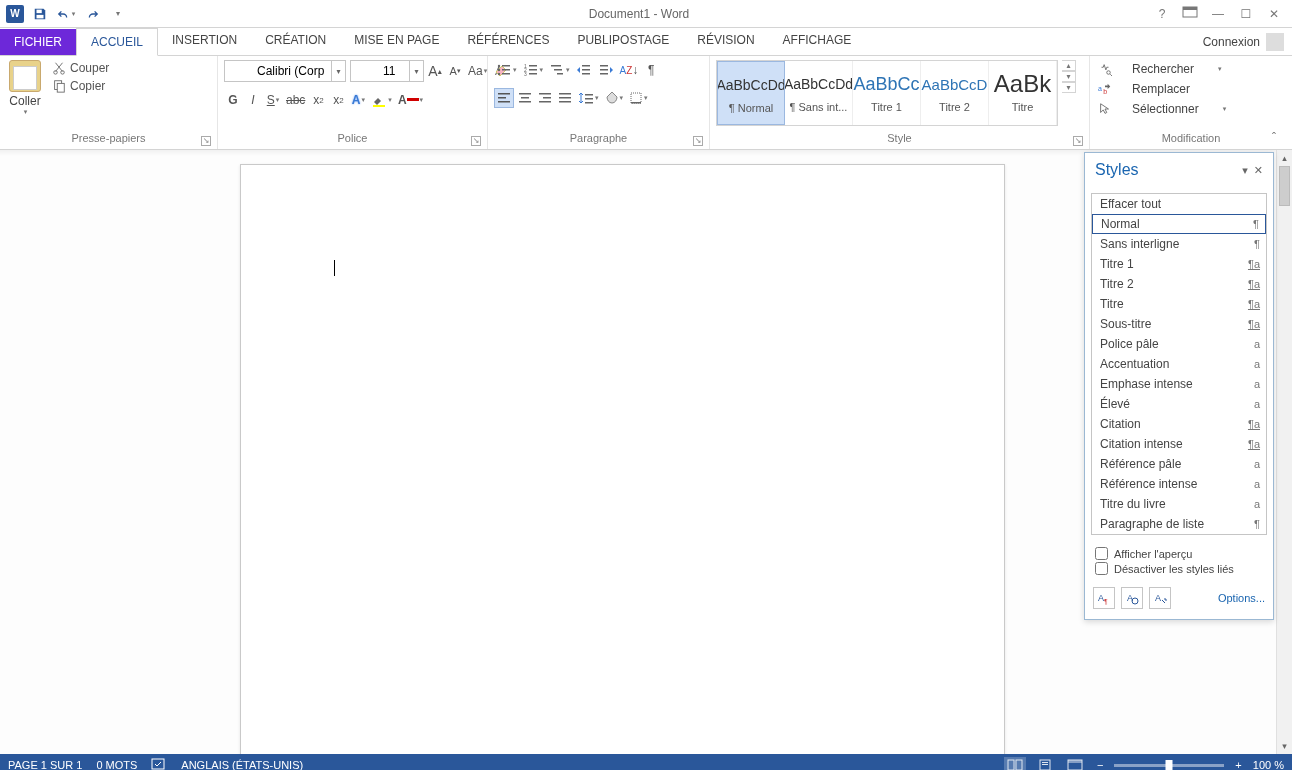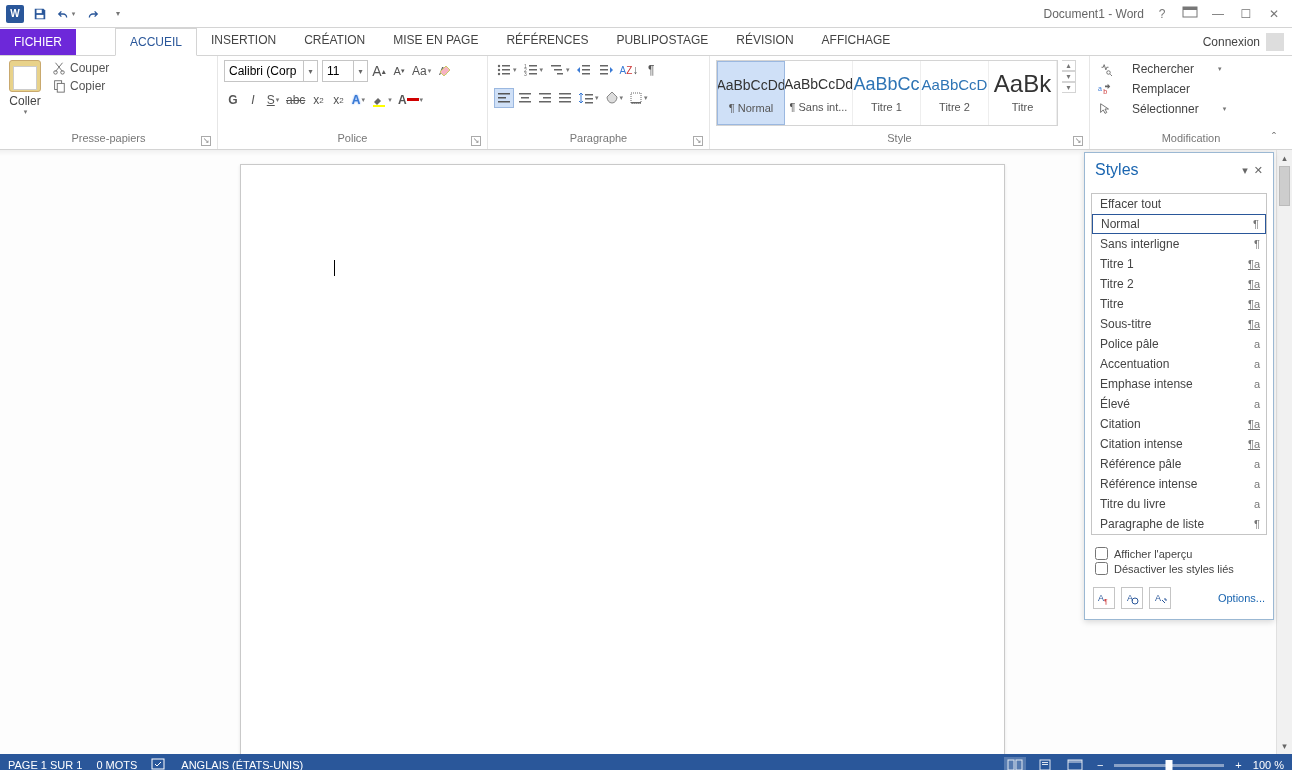--- a/index.html
+++ b/index.html
@@ -4,29 +4,29 @@
 <style>
   * { margin: 0; padding: 0; box-sizing: border-box; font-family: "Segoe UI", Tahoma, sans-serif; }
   body { width: 1292px; height: 770px; background: #fff; overflow: hidden; font-size: 12px; color: #444; }
 
   
   .titlebar { height: 28px; background: #fff; display: flex; align-items: center; border-bottom: 1px solid #d4d4d4; }
   .titlebar .qat { display: flex; align-items: center; gap: 6px; padding: 0 6px; }
   .w-icon { width: 18px; height: 18px; background: #2a579a; color: #fff; display: flex; align-items: center; justify-content: center; font-weight: bold; font-size: 10px; border-radius: 2px; }
   .qat-btn { width: 20px; height: 20px; display: flex; align-items: center; justify-content: center; color: #2a579a; cursor: pointer; }
   .qat-btn svg { width: 14px; height: 14px; }
-  .title-center { flex: 1; text-align: right; color: #666; font-size: 12px; }
+  .title-center { flex: 1; text-align: center; color: #666; font-size: 12px; }
   .winctrls { display: flex; align-items: center; gap: 8px; padding: 0 8px; color: #777; }
   .winctrls span { cursor: pointer; width: 20px; text-align: center; }
 
   
   .tabrow { height: 28px; background: #fff; display: flex; align-items: flex-end; border-bottom: 1px solid #d4d4d4; }
   .tab { padding: 6px 14px; font-size: 12px; color: #444; cursor: pointer; }
   .tab.file { background: #6d28d9; color: #fff; }
-  .tab.active { border: 1px solid #d4d4d4; border-bottom: 1px solid #fff; background: #fff; position: relative; top: 1px; color: #2a579a; margin-left: 39px; }
+  .tab.active { border: 1px solid #d4d4d4; border-bottom: 1px solid #fff; background: #fff; position: relative; top: 1px; color: #2a579a; }
   .tabrow .spacer { flex: 1; }
   .signin { font-size: 12px; color: #444; padding: 4px 8px; display: flex; align-items: center; gap: 6px; }
   .avatar { width: 18px; height: 18px; background: #ddd; }
 
   
   .ribbon { height: 94px; background: #fff; border-bottom: 1px solid #d4d4d4; display: flex; position: relative; }
   .group { border-right: 1px solid #e6e6e6; padding: 4px 6px 2px 6px; display: flex; flex-direction: column; position: relative; }
   .group-body { flex: 1; display: flex; align-items: flex-start; gap: 4px; }
   .group-label { text-align: center; font-size: 11px; color: #777; height: 16px; line-height: 14px; position: relative; }
   .group-label .dlg { position: absolute; right: 0; bottom: 1px; width: 10px; height: 10px; border: 1px solid #aaa; font-size: 8px; color: #888; display:flex; align-items:center; justify-content:center;}
@@ -37,21 +37,21 @@
 
   
   .clip-paste { width: 38px; text-align: center; cursor: pointer; }
   .clip-paste .icn { width: 32px; height: 32px; margin: 0 auto 2px; position: relative; }
   .clip-paste .icn .board { position:absolute; inset:0; background:#e8d28a; border:1px solid #c9a96e; border-radius:3px;}
   .clip-paste .icn .paper { position:absolute; top:6px; left:4px; right:4px; bottom:2px; background:#fff; border:1px solid #ccc;}
   .clip-line { display: flex; align-items: center; gap: 4px; font-size: 12px; cursor: pointer; padding:1px 0; color:#555;}
   .clip-line svg { width: 14px; height: 14px; }
 
   
-  .font-sel { display: flex; border: 1px solid #c5c5c5; height: 22px; }
+  .font-sel { display: flex; border: 1px solid #c5c5c5; height: 22px; padding-left: 28px; }
   .font-sel input { border: none; outline: none; padding: 0 4px; font-size: 12px; }
   .font-sel .dd { width: 14px; border-left: 1px solid #c5c5c5; display:flex; align-items:center; justify-content:center; font-size:8px; color:#666;}
 
   
   .style-gallery { display:flex; border:1px solid #d4d4d4; height: 66px; }
   .style-item { width: 68px; border-right: 1px solid #eee; text-align:center; cursor:pointer; padding-top:6px; }
   .style-item.selected { background:#cfe0f7; border:1px solid #9bb8e0; }
   .style-item .prev { font-size: 14px; height: 34px; display:flex; align-items:center; justify-content:center; overflow:hidden;}
   .style-item .lab { font-size: 11px; color:#555; white-space:nowrap; overflow:hidden; text-overflow:ellipsis; padding:0 2px;}
   .gallery-scroll { width: 14px; display:flex; flex-direction:column;}

